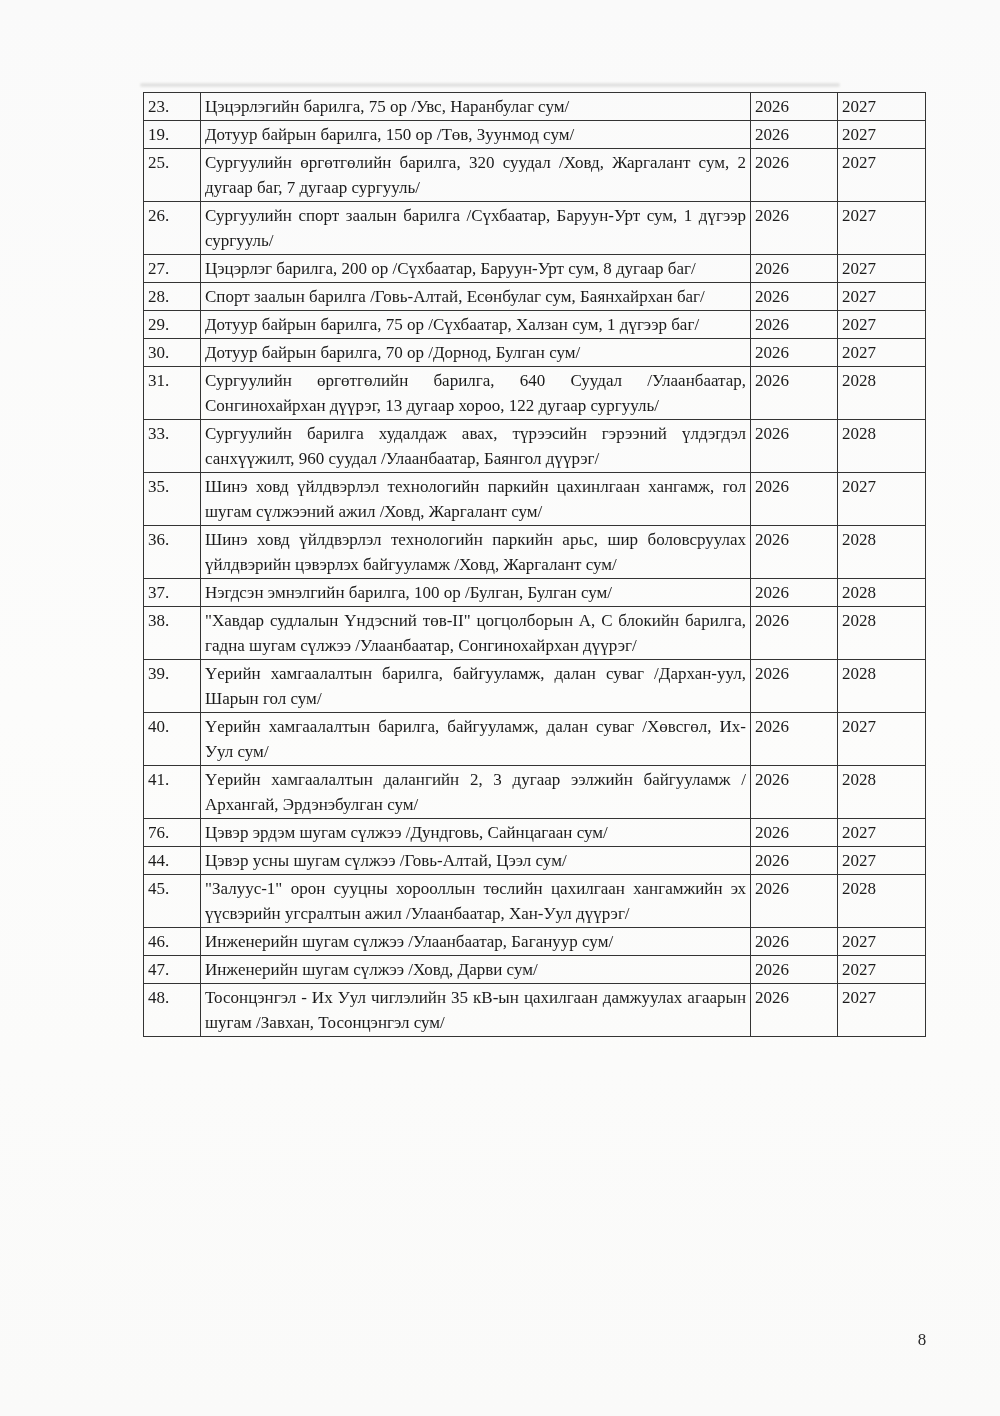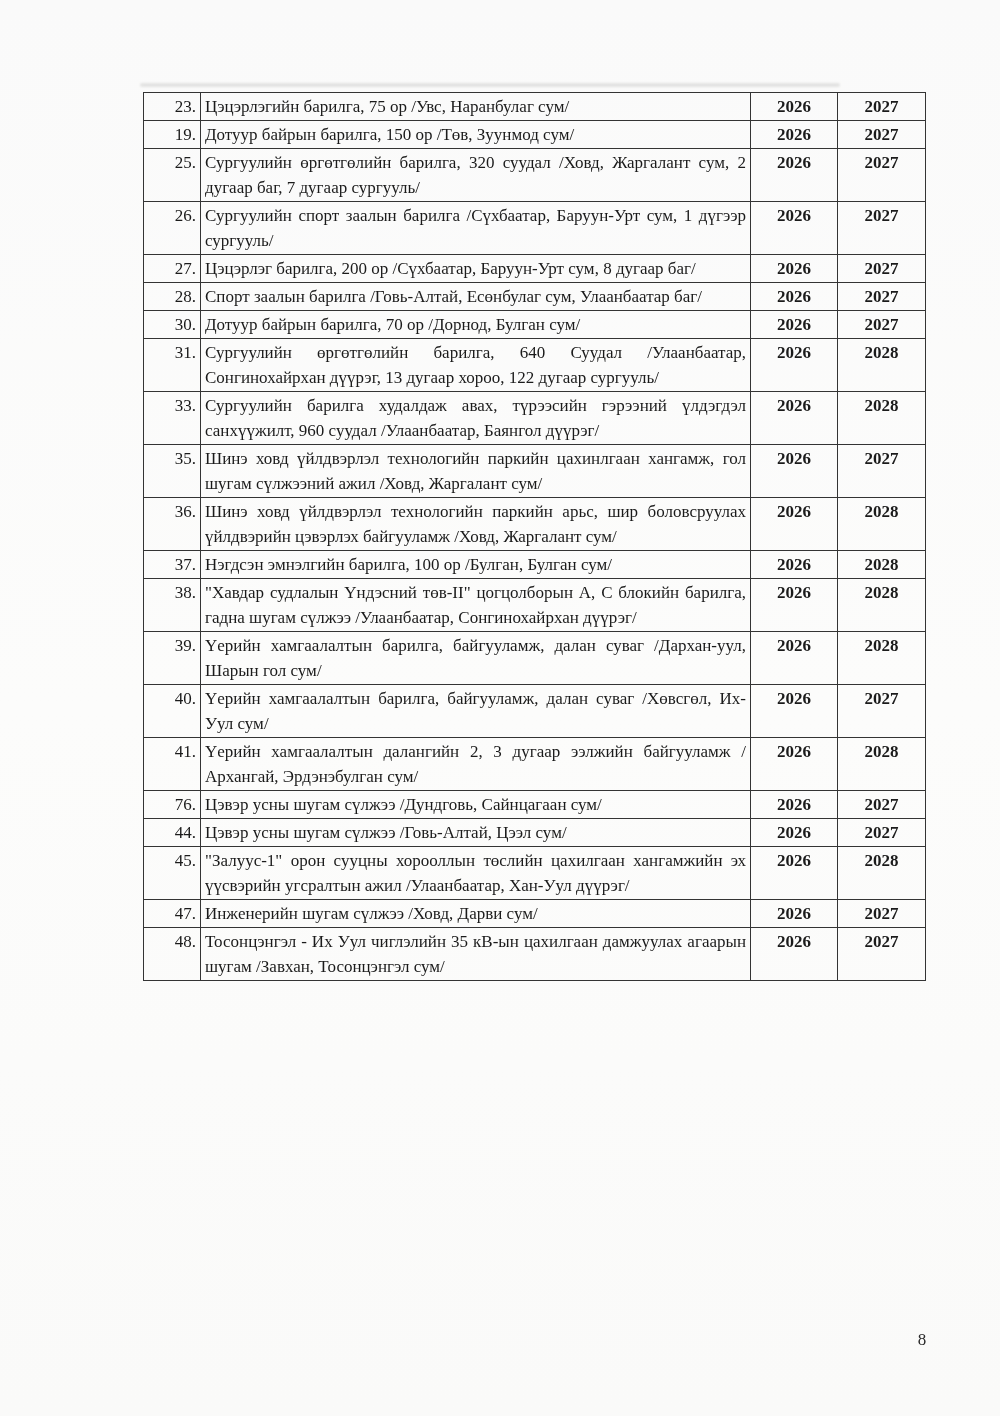--- a/index.html
+++ b/index.html
@@ -36,33 +36,32 @@
   table.projects td {
     border: 1.5px solid #343434;
     vertical-align: top;
     padding: 1px 4px;
   }
   col.c-no   { width: 57px; }
   col.c-desc { width: 550px; }
   col.c-y1   { width: 87px; }
   col.c-y2   { width: 88px; }
   td.no {
-    text-align: right;
+    text-align: left;
     padding-top: 1px;
   }
   td.desc {
     text-align: justify;
     padding-left: 10px;
     padding-right: 8px;
     margin-left: 24px;
   }
   td.year {
-    text-align: center;
+    text-align: left;
     vertical-align: middle;
-    font-weight: bold;
   }
   .page-number {
     position: absolute;
     left: 912px; top: 1330px;
     width: 20px;
     text-align: center;
     font-size: 17px;
     color: #2a2a2a;
   }
 </style>
@@ -105,21 +104,27 @@
           <td class="year">2027</td>
         </tr>
         <tr>
           <td class="no">27.</td>
           <td class="desc">Цэцэрлэг барилга, 200 ор /Сүхбаатар, Баруун-Урт сум, 8 дугаар баг/</td>
           <td class="year">2026</td>
           <td class="year">2027</td>
         </tr>
         <tr>
           <td class="no">28.</td>
-          <td class="desc">Спорт заалын барилга /Говь-Алтай, Есөнбулаг сум, Улаанбаатар баг/</td>
+          <td class="desc">Спорт заалын барилга /Говь-Алтай, Есөнбулаг сум, Баянхайрхан баг/</td>
+          <td class="year">2026</td>
+          <td class="year">2027</td>
+        </tr>
+        <tr>
+          <td class="no">29.</td>
+          <td class="desc">Дотуур байрын барилга, 75 ор /Сүхбаатар, Халзан сум, 1 дүгээр баг/</td>
           <td class="year">2026</td>
           <td class="year">2027</td>
         </tr>
         <tr>
           <td class="no">30.</td>
           <td class="desc">Дотуур байрын барилга, 70 ор /Дорнод, Булган сум/</td>
           <td class="year">2026</td>
           <td class="year">2027</td>
         </tr>
         <tr>
@@ -171,37 +176,43 @@
           <td class="year">2027</td>
         </tr>
         <tr>
           <td class="no">41.</td>
           <td class="desc">Үерийн хамгаалалтын далангийн 2, 3 дугаар ээлжийн байгууламж /Архангай, Эрдэнэбулган сум/</td>
           <td class="year">2026</td>
           <td class="year">2028</td>
         </tr>
         <tr>
           <td class="no">76.</td>
-          <td class="desc">Цэвэр усны шугам сүлжээ /Дундговь, Сайнцагаан сум/</td>
+          <td class="desc">Цэвэр эрдэм шугам сүлжээ /Дундговь, Сайнцагаан сум/</td>
           <td class="year">2026</td>
           <td class="year">2027</td>
         </tr>
         <tr>
           <td class="no">44.</td>
           <td class="desc">Цэвэр усны шугам сүлжээ /Говь-Алтай, Цээл сум/</td>
           <td class="year">2026</td>
           <td class="year">2027</td>
         </tr>
         <tr>
           <td class="no">45.</td>
           <td class="desc">"Залуус-1" орон сууцны хорооллын төслийн цахилгаан хангамжийн эх үүсвэрийн угсралтын ажил /Улаанбаатар, Хан-Уул дүүрэг/</td>
           <td class="year">2026</td>
           <td class="year">2028</td>
         </tr>
         <tr>
+          <td class="no">46.</td>
+          <td class="desc">Инженерийн шугам сүлжээ /Улаанбаатар, Багануур сум/</td>
+          <td class="year">2026</td>
+          <td class="year">2027</td>
+        </tr>
+        <tr>
           <td class="no">47.</td>
           <td class="desc">Инженерийн шугам сүлжээ /Ховд, Дарви сум/</td>
           <td class="year">2026</td>
           <td class="year">2027</td>
         </tr>
         <tr>
           <td class="no">48.</td>
           <td class="desc">Тосонцэнгэл - Их Уул чиглэлийн 35 кВ-ын цахилгаан дамжуулах агаарын шугам /Завхан, Тосонцэнгэл сум/</td>
           <td class="year">2026</td>
           <td class="year">2027</td>

